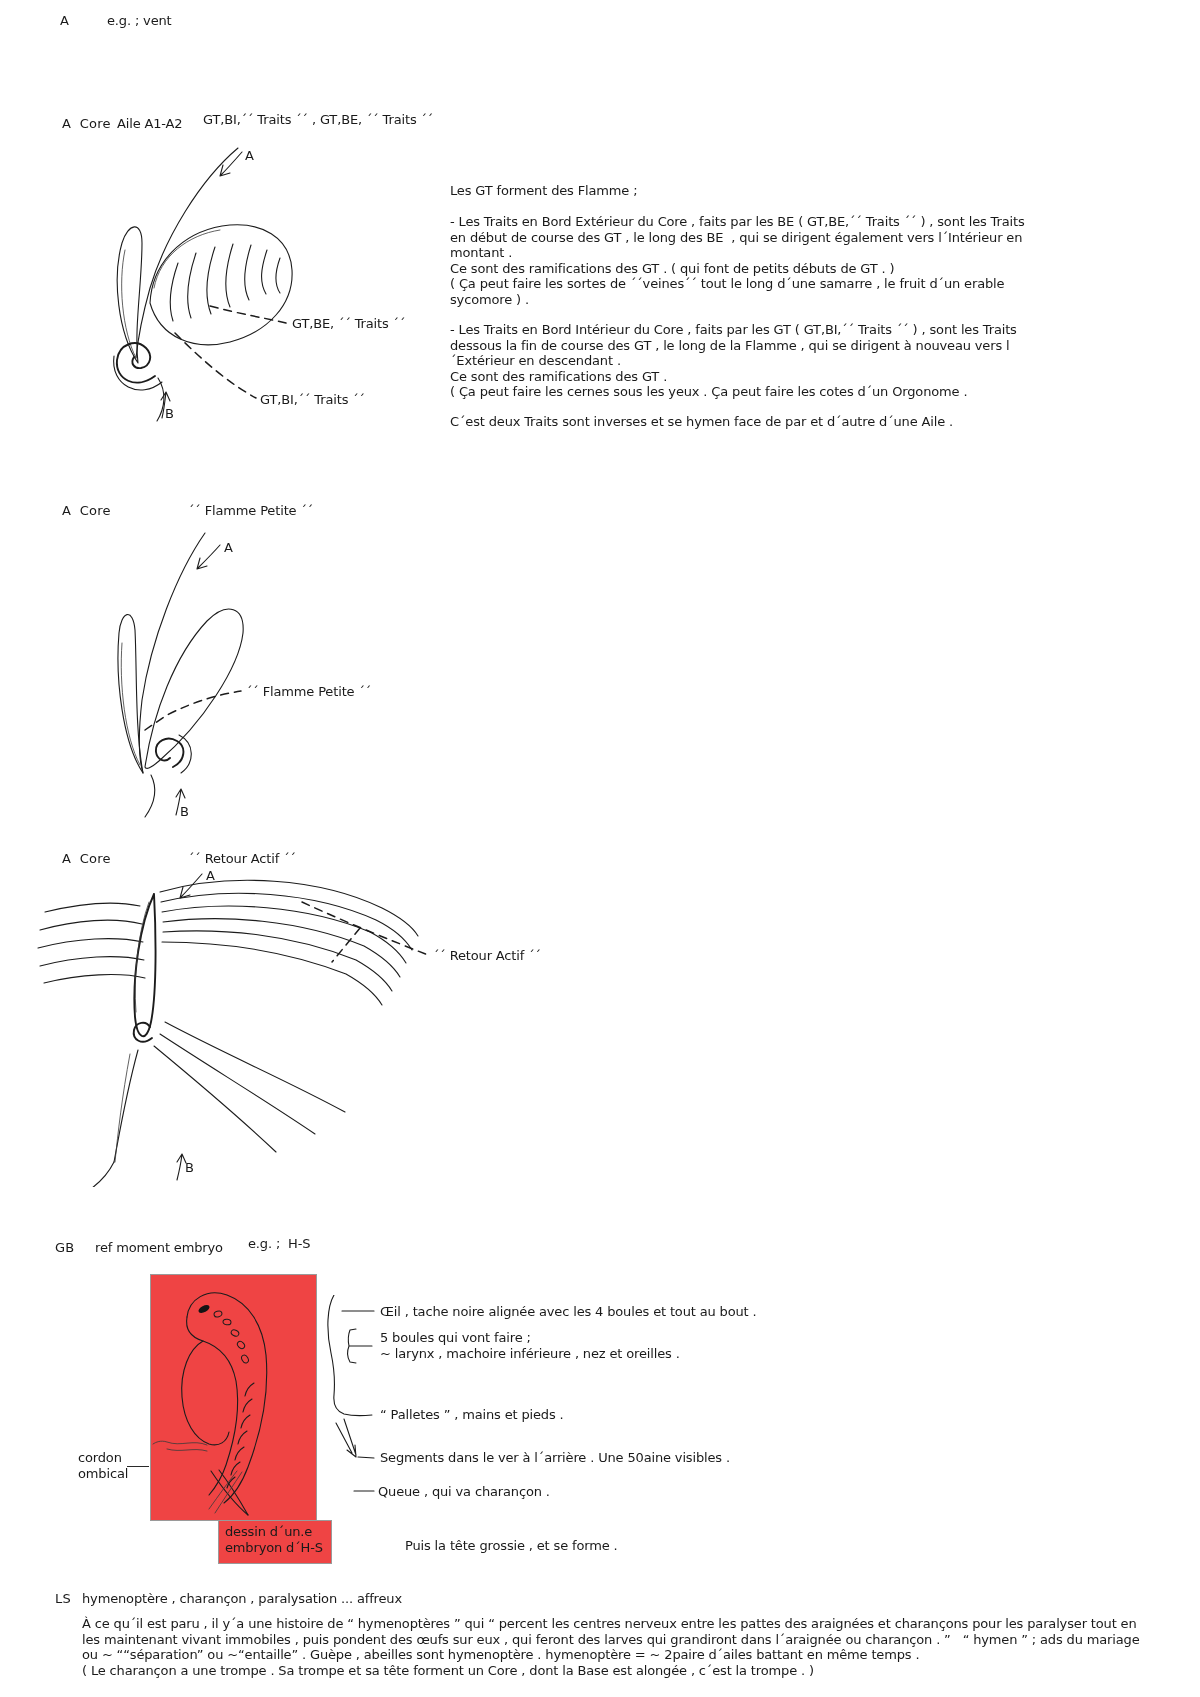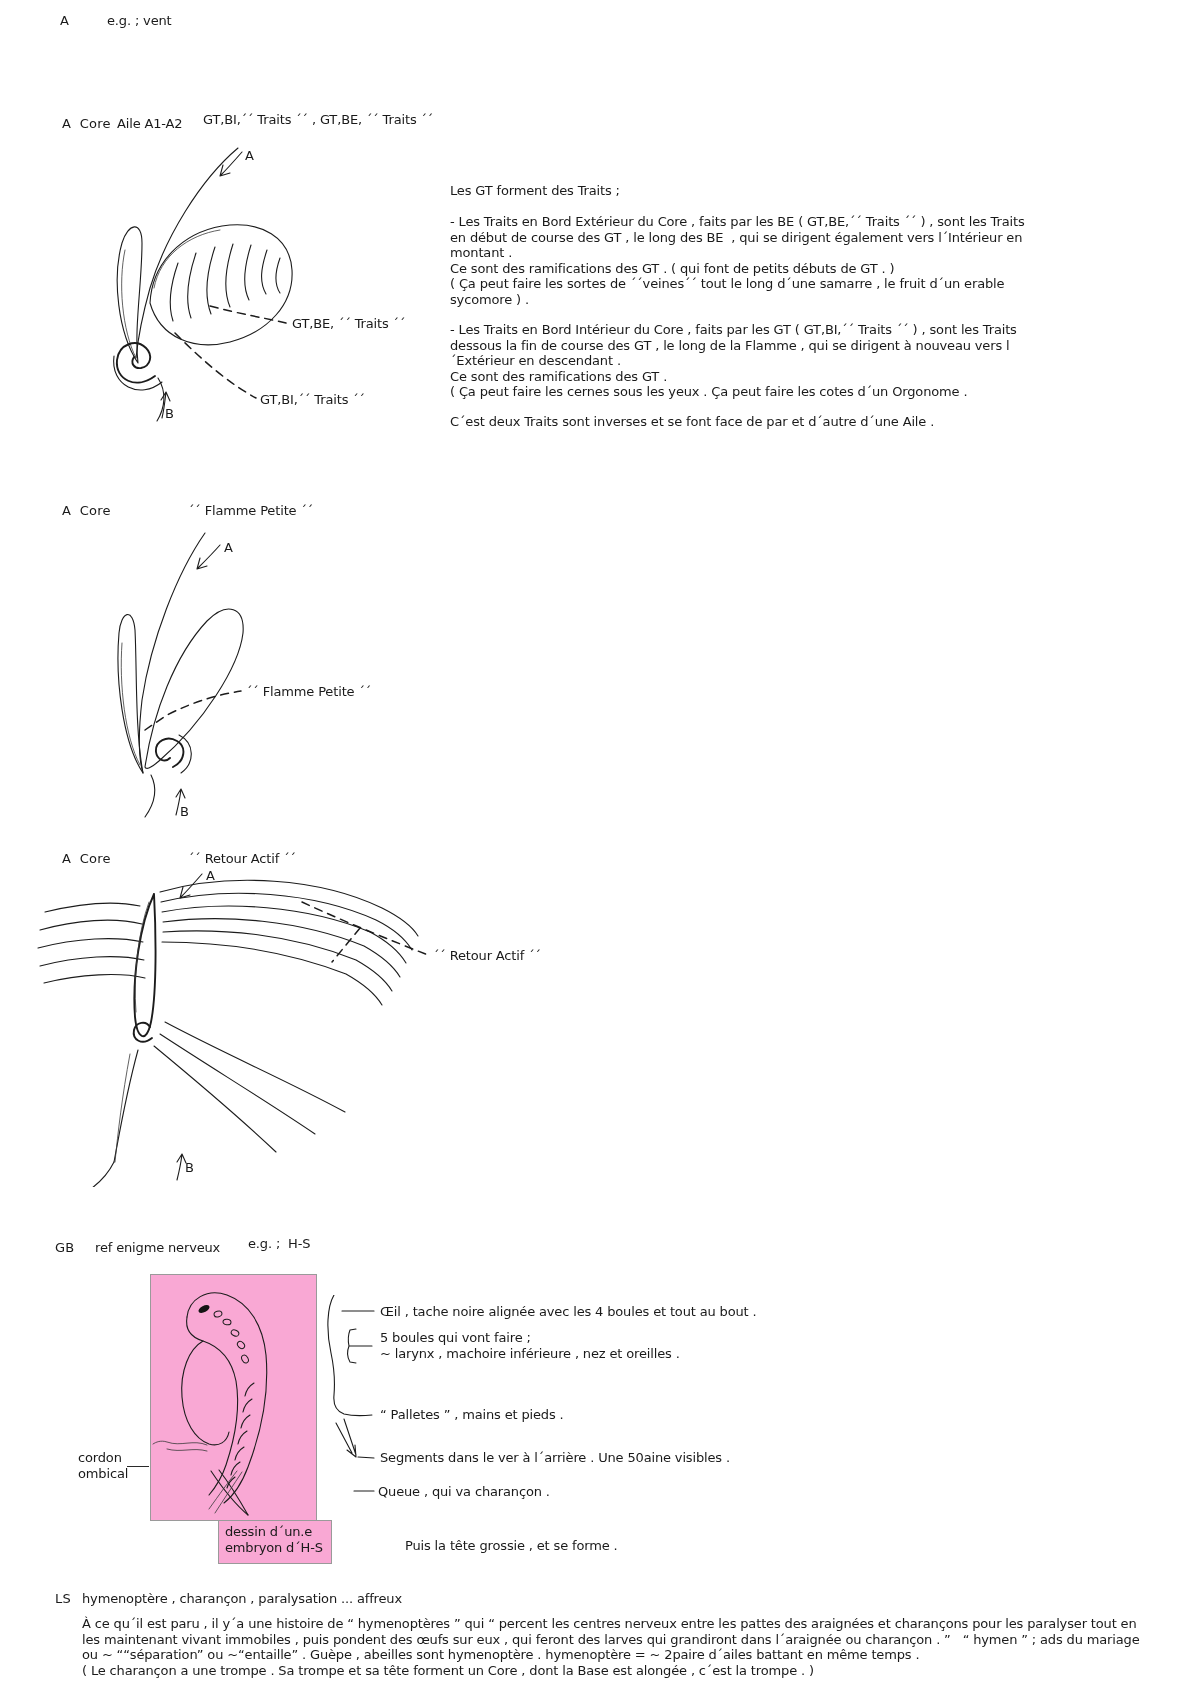--- a/index.html
+++ b/index.html
@@ -7,21 +7,21 @@
         font-family:"DejaVu Sans","Liberation Sans",sans-serif;color:#1a1a1a;font-size:13px;}
   .txt{position:absolute;white-space:pre;line-height:15.5px;letter-spacing:-0.15px;}
   .marker{letter-spacing:0.2px;}
   .sketch{position:absolute;}
   .sketch path{fill:none;stroke:#1c1c1c;stroke-width:1.1;stroke-linecap:round;stroke-linejoin:round;}
   .sketch path.thick{stroke-width:1.9;}
   .sketch path.thin{stroke-width:0.8;stroke:#3a3a3a;}
   .sketch path.dash{stroke-dasharray:8 6;stroke-width:1.5;}
   .sketch ellipse{fill:none;stroke:#1c1c1c;stroke-width:1;}
   .sketch ellipse.filled{fill:#141414;stroke:none;}
-  .boxframe{position:absolute;border:1px solid #9a9a9a;background:#f9a8d4;}
+  .boxframe{position:absolute;border:1px solid #9a9a9a;background:#ef4444;}
   .connector{position:absolute;border-top:1.4px solid #2a2a2a;}
 </style>
 </head>
 <body>
 
 <div class="page">
 
   <div class="txt marker" style="left:60px;top:13px">A</div>
   <div class="txt" style="left:107px;top:13px">e.g. ; vent</div>
 
@@ -48,33 +48,33 @@
     <path d="M 88 240 C 97 254, 95 270, 87 283"></path>
     <path d="M 92 280 C 94 272, 95 263, 96 254 M 96 254 L 91 262 M 96 254 L 100 263"></path>
     <path class="dash" d="M 140 168 C 170 176, 195 180, 216 185"></path>
     <path class="dash" d="M 105 195 C 135 225, 160 246, 186 260"></path>
   </svg>
   <div class="txt" style="left:245px;top:148px">A</div>
   <div class="txt" style="left:165px;top:406px">B</div>
   <div class="txt" style="left:292px;top:316px">GT,BE, ´´ Traits ´´</div>
   <div class="txt" style="left:260px;top:392px">GT,BI,´´ Traits ´´</div>
 
-  <div class="txt" style="left:450px;top:183px">Les GT forment des Traits ;</div>
+  <div class="txt" style="left:450px;top:183px">Les GT forment des Flamme ;</div>
   <div class="txt" style="left:450px;top:322px">- Les Traits en Bord Intérieur du Core , faits par les GT ( GT,BI,´´ Traits ´´ ) , sont les Traits
 dessous la fin de course des GT , le long de la Flamme , qui se dirigent à nouveau vers l
 ´Extérieur en descendant .
 Ce sont des ramifications des GT .
 ( Ça peut faire les cernes sous les yeux . Ça peut faire les cotes d´un Orgonome .</div>
   <div class="txt" style="left:450px;top:214px">- Les Traits en Bord Extérieur du Core , faits par les BE ( GT,BE,´´ Traits ´´ ) , sont les Traits
 en début de course des GT , le long des BE  , qui se dirigent également vers l´Intérieur en
 montant .
 Ce sont des ramifications des GT . ( qui font de petits débuts de GT . )
 ( Ça peut faire les sortes de ´´veines´´ tout le long d´une samarre , le fruit d´un erable
 sycomore ) .</div>
-  <div class="txt" style="left:450px;top:414px">C´est deux Traits sont inverses et se font face de par et d´autre d´une Aile .</div>
+  <div class="txt" style="left:450px;top:414px">C´est deux Traits sont inverses et se hymen face de par et d´autre d´une Aile .</div>
 
   <div class="txt marker" style="left:62px;top:503px">A  Core</div>
   <div class="txt" style="left:188px;top:503px">´´ Flamme Petite ´´</div>
 
   <svg class="sketch" style="left:55px;top:515px" width="320" height="305" viewBox="0 0 320 305">
     <path d="M 165 30 C 158 38, 150 46, 142 54 M 142 54 L 145 43 M 142 54 L 152 51"></path>
     <path d="M 150 18 C 122 58, 96 125, 87 185 C 83 220, 84 245, 88 258"></path>
     <path d="M 88 258 C 68 228, 60 165, 64 118 C 66 96, 78 92, 80 115 C 82 155, 80 215, 88 258"></path>
     <path class="thin" d="M 85 250 C 70 222, 64 170, 67 128"></path>
     <path d="M 90 252 C 98 198, 120 140, 152 106 C 172 86, 190 92, 188 118 C 184 152, 148 208, 104 246 C 96 253, 91 255, 90 252"></path>
@@ -115,21 +115,21 @@
     <path d="M 84 300 C 78 312, 70 320, 62 326"></path>
     <path d="M 147 318 C 149 310, 151 301, 152 292 M 152 292 L 147 300 M 152 292 L 156 301"></path>
     <path class="dash" d="M 272 40 C 315 60, 360 78, 398 93"></path>
     <path class="dash" d="M 330 66 L 302 100"></path>
   </svg>
   <div class="txt" style="left:206px;top:868px">A</div>
   <div class="txt" style="left:185px;top:1160px">B</div>
   <div class="txt" style="left:433px;top:948px">´´ Retour Actif ´´</div>
 
   <div class="txt marker" style="left:55px;top:1240px">GB</div>
-  <div class="txt" style="left:95px;top:1240px">ref enigme nerveux</div>
+  <div class="txt" style="left:95px;top:1240px">ref moment embryo</div>
   <div class="txt" style="left:248px;top:1236px">e.g. ;  H-S</div>
 
   <div class="boxframe" style="left:150px;top:1274px;width:165px;height:245px">
     <svg class="sketch" style="left:0;top:0" width="165" height="245" viewBox="0 0 165 245">
       <path d="M 36 42 C 38 24, 56 13, 76 20 C 98 28, 112 50, 115 80 C 118 115, 111 155, 97 192 C 91 208, 82 221, 73 228"></path>
       <path d="M 36 42 C 34 54, 39 62, 52 66 C 70 72, 81 86, 85 106 C 89 130, 85 160, 75 190 C 71 202, 64 213, 58 220"></path>
       <ellipse class="filled" cx="53" cy="34" rx="6" ry="3.2" transform="rotate(-28 53 34)"></ellipse>
       <ellipse cx="67" cy="39" rx="4" ry="2.8" transform="rotate(-18 67 39)"></ellipse>
       <ellipse cx="76" cy="47" rx="4" ry="2.8" transform="rotate(8 76 47)"></ellipse>
       <ellipse cx="84" cy="58" rx="4" ry="2.9" transform="rotate(28 84 58)"></ellipse>

